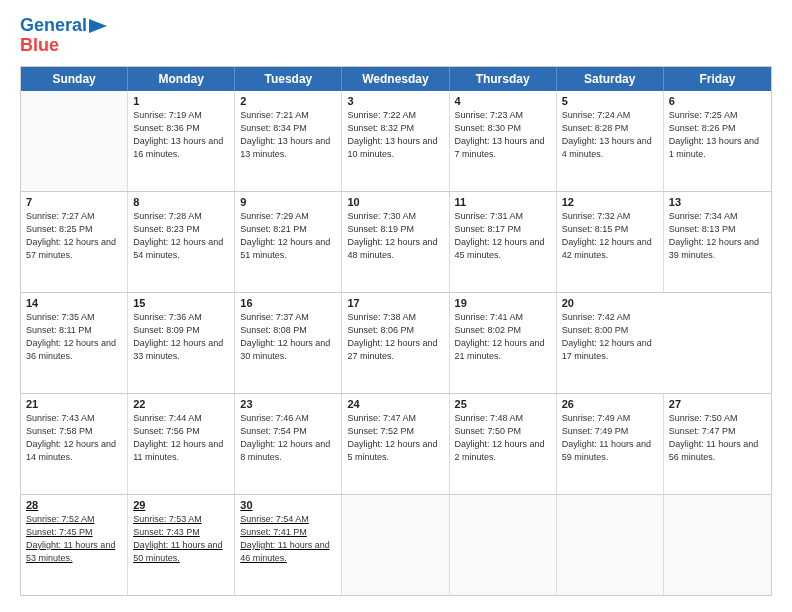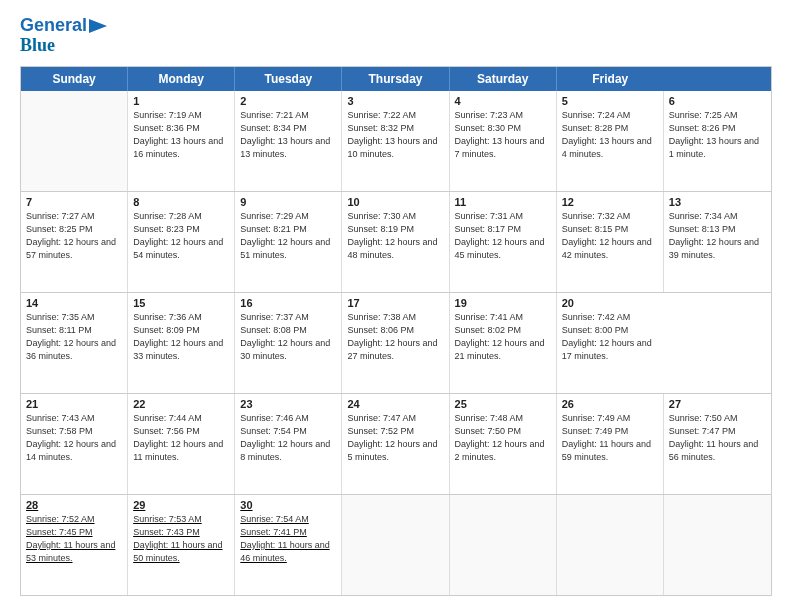--- a/index.html
+++ b/index.html
@@ -107,34 +107,35 @@
 <div class="page">
   <div class="header">
     <div class="logo">
       <div style="display:flex; flex-direction:column; align-items:flex-start; gap:0;">
         <div style="display:flex; align-items:center; gap:2px;">
           <span class="logo-text"><span class="blue">General</span></span>
           <svg width="18" height="14" viewBox="0 0 18 14">
             <polygon points="0,0 18,7 0,14" fill="#1a6bb5"></polygon>
           </svg>
         </div>
-        <span class="logo-text" style="color:#0369a1;font-family:Liberation Serif, serif;">Blue</span>
+        <span class="logo-text" style="color:#ef4444;">Blue</span>
       </div>
     </div>
     <div class="title-area">
       <div class="main-title"></div>
       <div class="subtitle"></div>
     </div>
   </div>
 
   <div class="calendar">
     <div class="cal-header" id="cal-header">
         <div class="cal-header-cell">Sunday</div>
         <div class="cal-header-cell">Monday</div>
         <div class="cal-header-cell">Tuesday</div>
+        <div class="cal-header-cell">Wednesday</div>
         <div class="cal-header-cell">Thursday</div>
         <div class="cal-header-cell">Saturday</div>
         <div class="cal-header-cell">Friday</div>
       </div>
     <div class="cal-body" id="cal-body">
         <div class="cal-row">
           <div class="cal-cell empty"></div>
           <div class="cal-cell">
             <div class="day-num">1</div>
 <div class="day-info">Sunrise: 7:19 AM<br>Sunset: 8:36 PM<br>Daylight: 13 hours and 16 minutes.</div>

